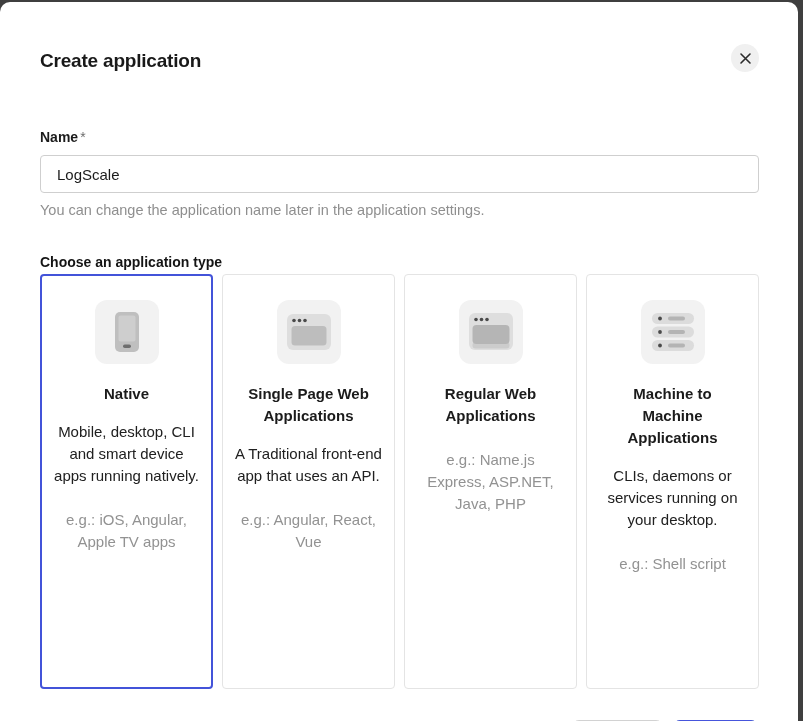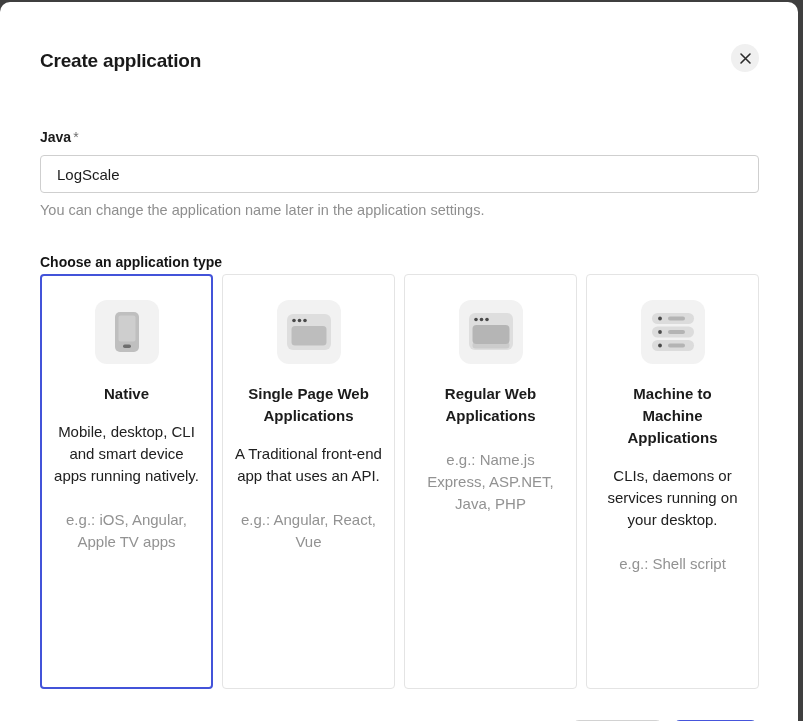--- a/index.html
+++ b/index.html
@@ -161,21 +161,21 @@
       <button class="close-btn">
         <span>
           <svg width="13" height="13" viewBox="0 0 13 13">
             <path d="M2 2 L11 11 M11 2 L2 11" stroke="#2b2b2b" stroke-width="1.6" stroke-linecap="round"></path>
           </svg>
         </span>
       </button>
     </div>
 
     <div class="name-section">
-      <label class="field-label"><span>Java</span><span class="required-marker">*</span></label>
+      <label class="field-label"><span>Name</span><span class="required-marker">*</span></label>
       <input class="name-input" type="text" value="LogScale" style="">
       <div class="helper-text">You can change the application name later in the application settings.</div>
     </div>
 
     <div class="type-section">
       <div class="type-heading">Choose an application type</div>
 
       <div class="cards">
 
         <div class="card selected">

